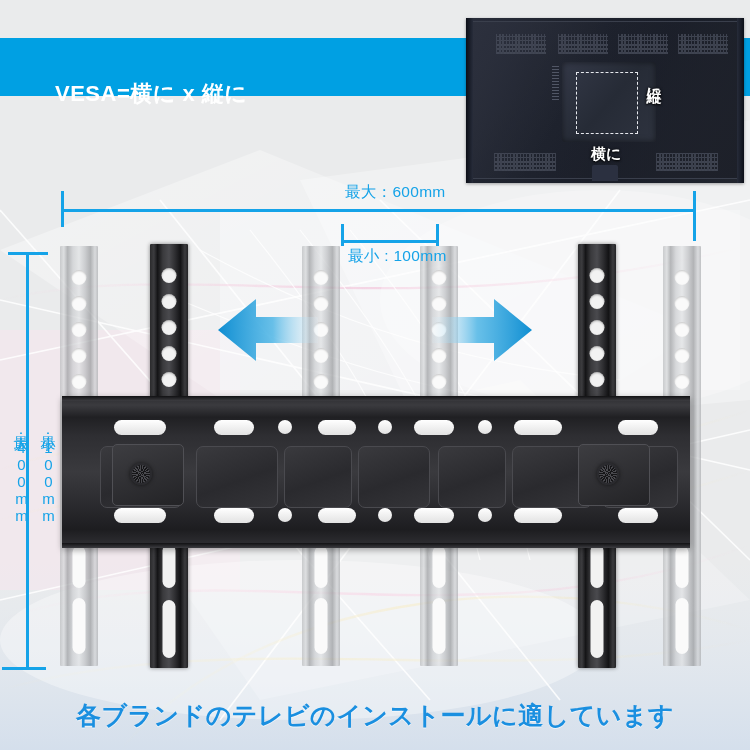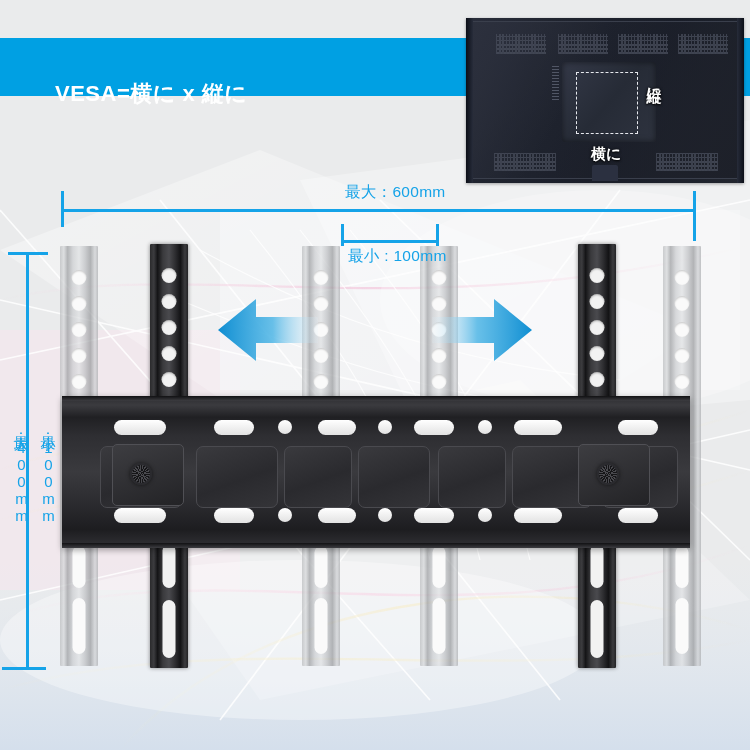--- a/index.html
+++ b/index.html
@@ -560,14 +560,15 @@
     <defs>
       <linearGradient id="arrR" x1="0" y1="0" x2="1" y2="0">
         <stop offset="0%" stop-color="#dff0fa" stop-opacity="0.15"></stop>
         <stop offset="45%" stop-color="#4fb6e6" stop-opacity="0.85"></stop>
         <stop offset="100%" stop-color="#0f8ed2"></stop>
       </linearGradient>
     </defs>
     <polygon points="100,35 62,4 62,22 0,22 0,48 62,48 62,66" fill="url(#arrR)"></polygon>
   </svg>
 
+  <div class="footer">各ブランドのテレビのインストールに適しています</div>
 
 </div>
 
 </body></html>

